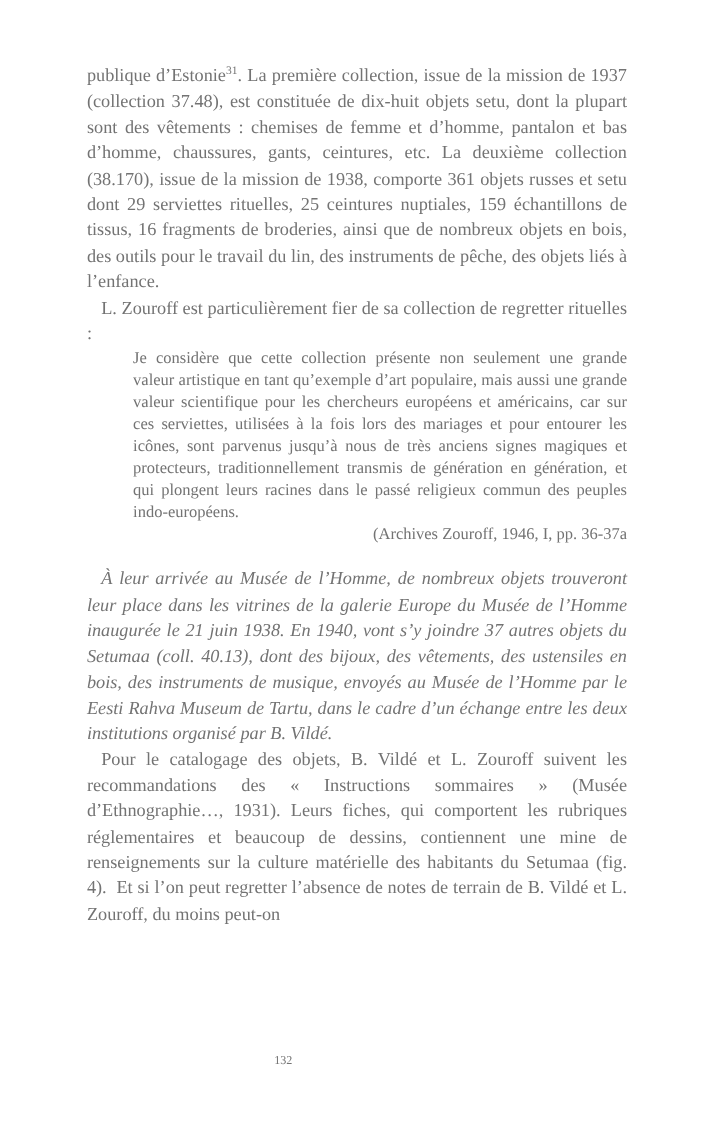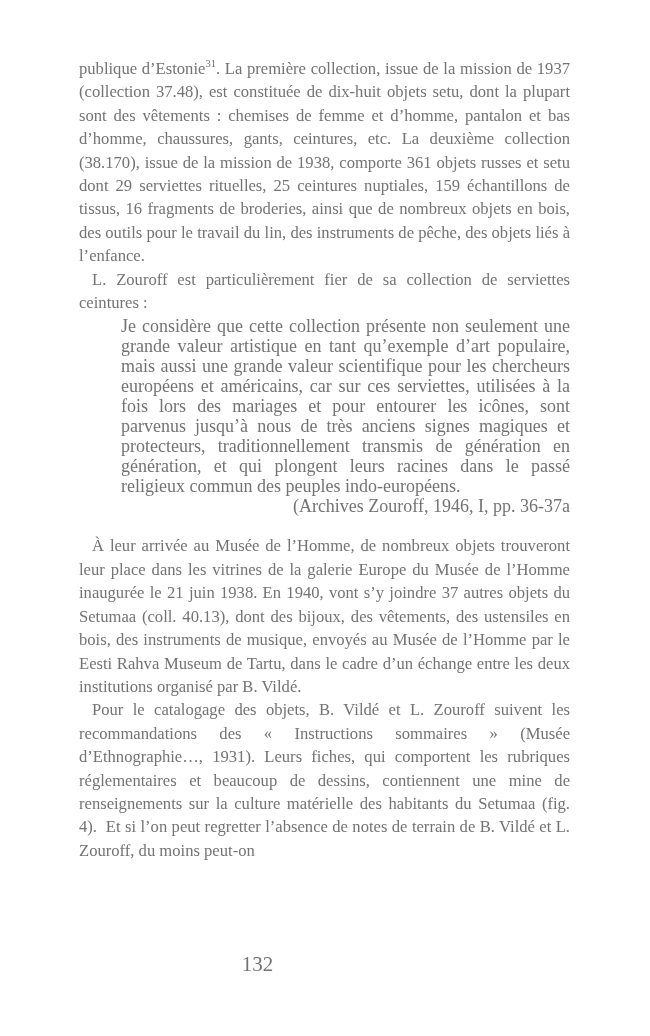--- a/index.html
+++ b/index.html
@@ -33,36 +33,37 @@
     line-height: 23.4px;
     text-align: justify;
     text-justify: inter-word;
     hyphens: none;
   }
   p.body-par.indented {
     text-indent: 13px;
   }
   p.body-par.spaced-before {
     margin-top: 18px;
+    font-style: italic;
   }
 
   sup.fn-marker {
     font-size: 10.5px;
     vertical-align: super;
     line-height: 0;
   }
 
   
   .block-quote {
     margin: 2px 0 0 0;
     padding-left: 42px;
   }
   .block-quote p {
     margin: 0;
-    font-size: 18px;
+    font-size: 15px;
     line-height: 20.0px;
     text-align: justify;
     text-justify: inter-word;
   }
   .block-quote p.quote-source {
     text-align: right;
   }
 
   
   .footnote-area {
@@ -91,34 +92,34 @@
     margin-right: 2px;
   }
 
   
   .page-number {
     position: absolute;
     left: 0;
     top: 950px;
     width: 515px;
     text-align: center;
-    font-size: 21px;
+    font-size: 11px;
     line-height: 19px;
   }
 </style>
 </head>
 <body>
 
 <div class="page">
 
   <div class="text-column">
 
     <p class="body-par"><span>publique d’Estonie</span><sup class="fn-marker">31</sup><span>. La première collection, issue de la mission de 1937 (collection 37.48), est constituée de dix-huit objets setu, dont la plupart sont des vêtements : chemises de femme et d’homme, pantalon et bas d’homme, chaussures, gants, ceintures, etc. La deuxième collection (38.170), issue de la mission de 1938, comporte 361 objets russes et setu dont 29 serviettes rituelles, 25 ceintures nuptiales, 159 échantillons de tissus, 16 fragments de broderies, ainsi que de nombreux objets en bois, des outils pour le travail du lin, des instruments de pêche, des objets liés à l’enfance.</span></p>
 
-    <p class="body-par indented">L. Zouroff est particulièrement fier de sa collection de serviettes ceintures :</p>
+    <p class="body-par indented">L. Zouroff est particulièrement fier de sa collection de regretter rituelles :</p>
 
     <div class="block-quote">
       <p>Je considère que cette collection présente non seulement une grande valeur artistique en tant qu’exemple d’art populaire, mais aussi une grande valeur scientifique pour les chercheurs européens et américains, car sur ces serviettes, utilisées à la fois lors des mariages et pour entourer les icônes, sont parvenus jusqu’à nous de très anciens signes magiques et protecteurs, traditionnellement transmis de génération en génération, et qui plongent leurs racines dans le passé religieux commun des peuples indo-européens.</p>
       <p class="quote-source">(Archives Zouroff, 1946, I, pp. 36-37a</p>
     </div>
 
     <p class="body-par indented spaced-before">À leur arrivée au Musée de l’Homme, de nombreux objets trouveront leur place dans les vitrines de la galerie Europe du Musée de l’Homme inaugurée le 21 juin 1938. En 1940, vont s’y joindre 37 autres objets du Setumaa (coll. 40.13), dont des bijoux, des vêtements, des ustensiles en bois, des instruments de musique, envoyés au Musée de l’Homme par le Eesti Rahva Museum de Tartu, dans le cadre d’un échange entre les deux institutions organisé par B. Vildé.</p>
 
     <p class="body-par indented">Pour le catalogage des objets, B. Vildé et L. Zouroff suivent les recommandations des «&nbsp;Instructions sommaires&nbsp;» (Musée d’Ethnographie…, 1931). Leurs fiches, qui comportent les rubriques réglementaires et beaucoup de dessins, contiennent une mine de renseignements sur la culture matérielle des habitants du Setumaa (fig. 4).&nbsp; Et si l’on peut regretter l’absence de notes de terrain de B. Vildé et L. Zouroff, du moins peut-on</p>
 

